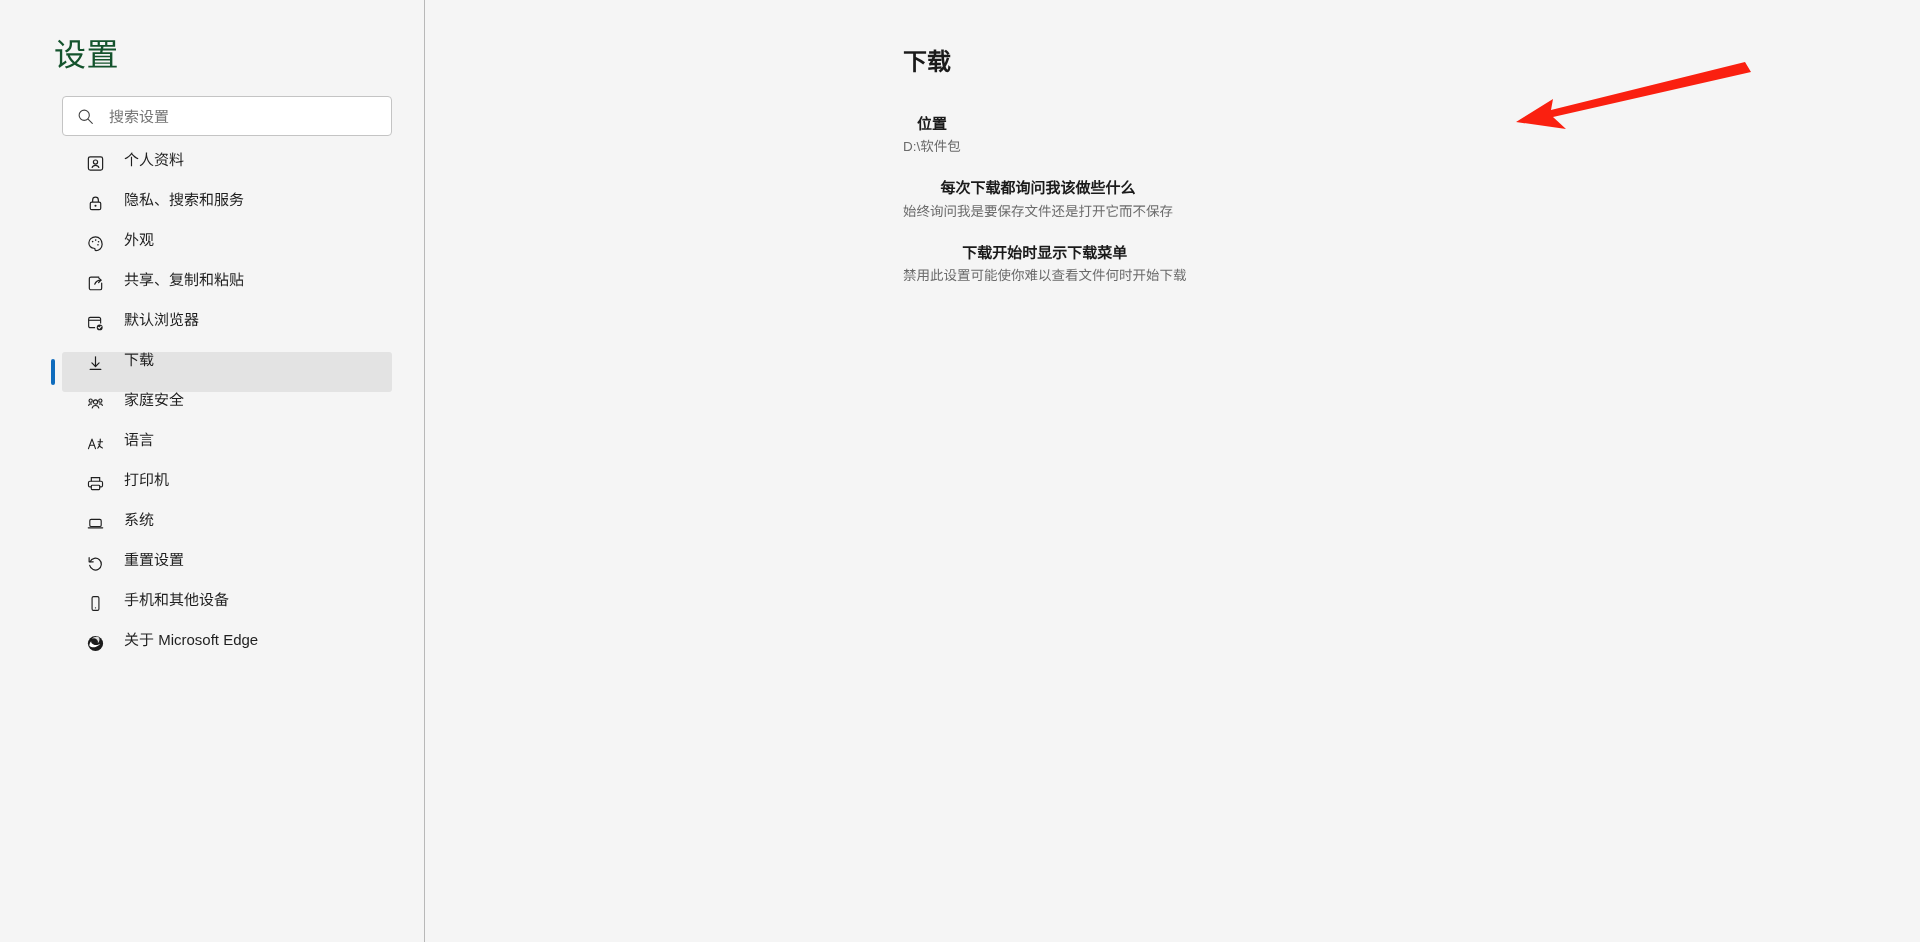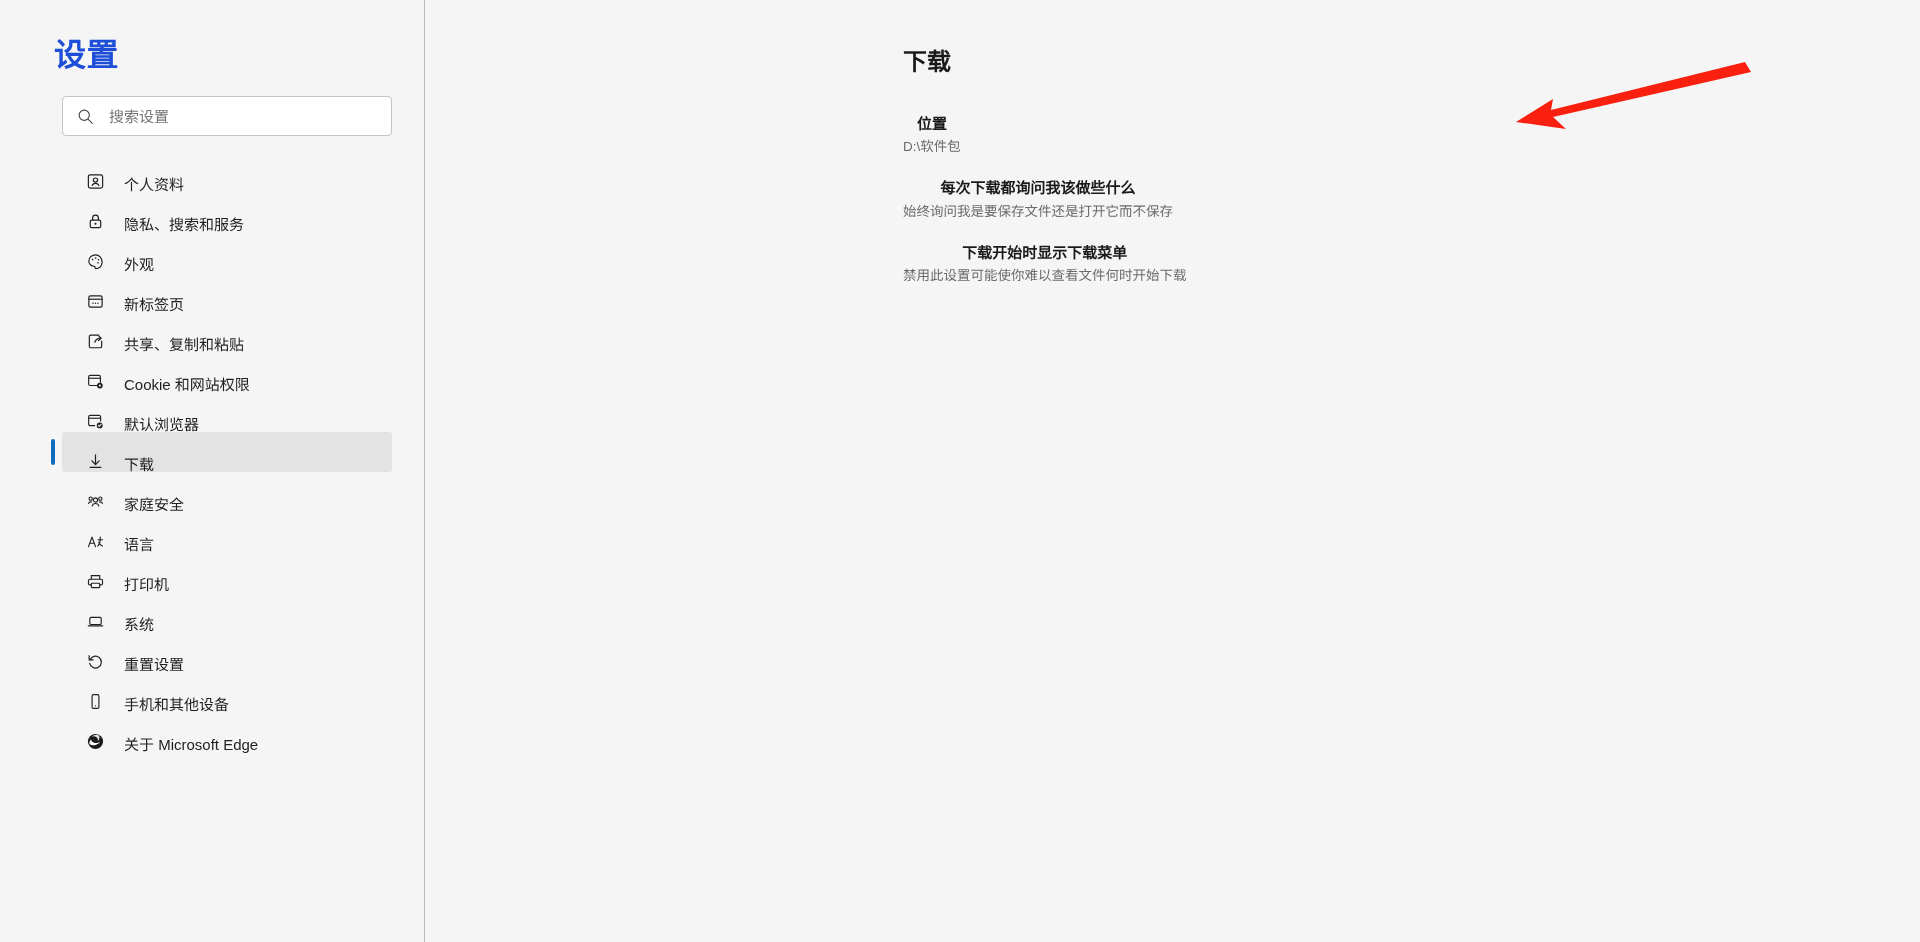--- a/index.html
+++ b/index.html
@@ -30,22 +30,22 @@
     background: #f5f5f5;
     border-right: 1px solid #b8b8b8;
     flex: 0 0 425px;
   }
 
   .settings-title {
     position: absolute;
     left: 54px;
     top: 36px;
     font-size: 32px;
-    font-weight: 700;
-    color: #1d4ed8;
+    font-weight: 400;
+    color: #14532d;
     letter-spacing: 0.5px;
     line-height: 1.2;
   }
 
   .search-wrap {
     position: absolute;
     left: 62px;
     top: 96px;
     width: 330px;
     height: 40px;
@@ -83,21 +83,21 @@
   .nav {
     position: absolute;
     left: 0;
     top: 152px;
     width: 425px;
   }
 
   .nav-item {
     position: relative;
     display: flex;
-    align-items: flex-end;
+    align-items: flex-start;
     height: 40px;
     margin: 0 33px 0 62px;
     padding-left: 22px;
     border-radius: 3px;
     cursor: pointer;
     color: #1f1f1f;
   }
   .nav-item + .nav-item { margin-top: 0px; }
 
   .nav-item.selected {
@@ -249,55 +249,32 @@
             <circle cx="7" cy="8" r=".85" fill="currentColor" stroke="none"></circle>
             <circle cx="10.2" cy="6.4" r=".85" fill="currentColor" stroke="none"></circle>
             <circle cx="13.2" cy="8.2" r=".85" fill="currentColor" stroke="none"></circle>
             <circle cx="12.6" cy="11.4" r=".85" fill="currentColor" stroke="none"></circle>
           </svg>
         </span>
         <span class="nav-label">外观</span>
       </div>
 
 
-      <div class="nav-item">
-        <span class="nav-icon">
-          <svg width="19" height="19" viewBox="0 0 20 20" fill="none" stroke="currentColor" stroke-width="1.25">
-            <rect x="3" y="4" width="14" height="12" rx="1.8"></rect>
-            <line x1="3" y1="7.6" x2="17" y2="7.6"></line>
-            <circle cx="7.4" cy="11.8" r=".75" fill="currentColor" stroke="none"></circle>
-            <circle cx="10" cy="11.8" r=".75" fill="currentColor" stroke="none"></circle>
-            <circle cx="12.6" cy="11.8" r=".75" fill="currentColor" stroke="none"></circle>
-          </svg>
-        </span>
-        <span class="nav-label">新标签页</span>
-      </div>
 
       <div class="nav-item">
         <span class="nav-icon">
           <svg width="19" height="19" viewBox="0 0 20 20" fill="none" stroke="currentColor" stroke-width="1.25" stroke-linecap="round" stroke-linejoin="round">
             <path d="M13.5 3.2H5.2A1.7 1.7 0 0 0 3.5 4.9v10A1.7 1.7 0 0 0 5.2 16.6h9.6a1.7 1.7 0 0 0 1.7-1.7V9.5"></path>
             <path d="M9.2 10.8c1-2.6 3.4-4.2 6.4-4.3"></path>
             <path d="M13.3 4.1l2.6 2.4-2.6 2.5"></path>
           </svg>
         </span>
         <span class="nav-label">共享、复制和粘贴</span>
       </div>
 
-      <div class="nav-item">
-        <span class="nav-icon">
-          <svg width="19" height="19" viewBox="0 0 20 20" fill="none" stroke="currentColor" stroke-width="1.2">
-            <rect x="2.8" y="3.6" width="12.4" height="10.6" rx="1.6"></rect>
-            <line x1="2.8" y1="6.6" x2="15.2" y2="6.6"></line>
-            <circle cx="14.6" cy="14.3" r="3" fill="currentColor" stroke="none"></circle>
-            <circle cx="14.6" cy="14.3" r="1.1" fill="#f5f5f5" stroke="none"></circle>
-          </svg>
-        </span>
-        <span class="nav-label">Cookie 和网站权限</span>
-      </div>
 
       <div class="nav-item">
         <span class="nav-icon">
           <svg width="19" height="19" viewBox="0 0 20 20" fill="none" stroke="currentColor" stroke-width="1.2">
             <path d="M15.4 10V5.2a1.6 1.6 0 0 0-1.6-1.6H4.4A1.6 1.6 0 0 0 2.8 5.2v7.6a1.6 1.6 0 0 0 1.6 1.6h5.2"></path>
             <line x1="2.8" y1="6.6" x2="15.4" y2="6.6"></line>
             <circle cx="14.4" cy="14.1" r="3.1" fill="currentColor" stroke="none"></circle>
             <path d="M13 14.1l1 1.1 1.9-2.1" stroke="#f5f5f5" stroke-width="1.2" stroke-linecap="round" stroke-linejoin="round" fill="none"></path>
           </svg>
         </span>

